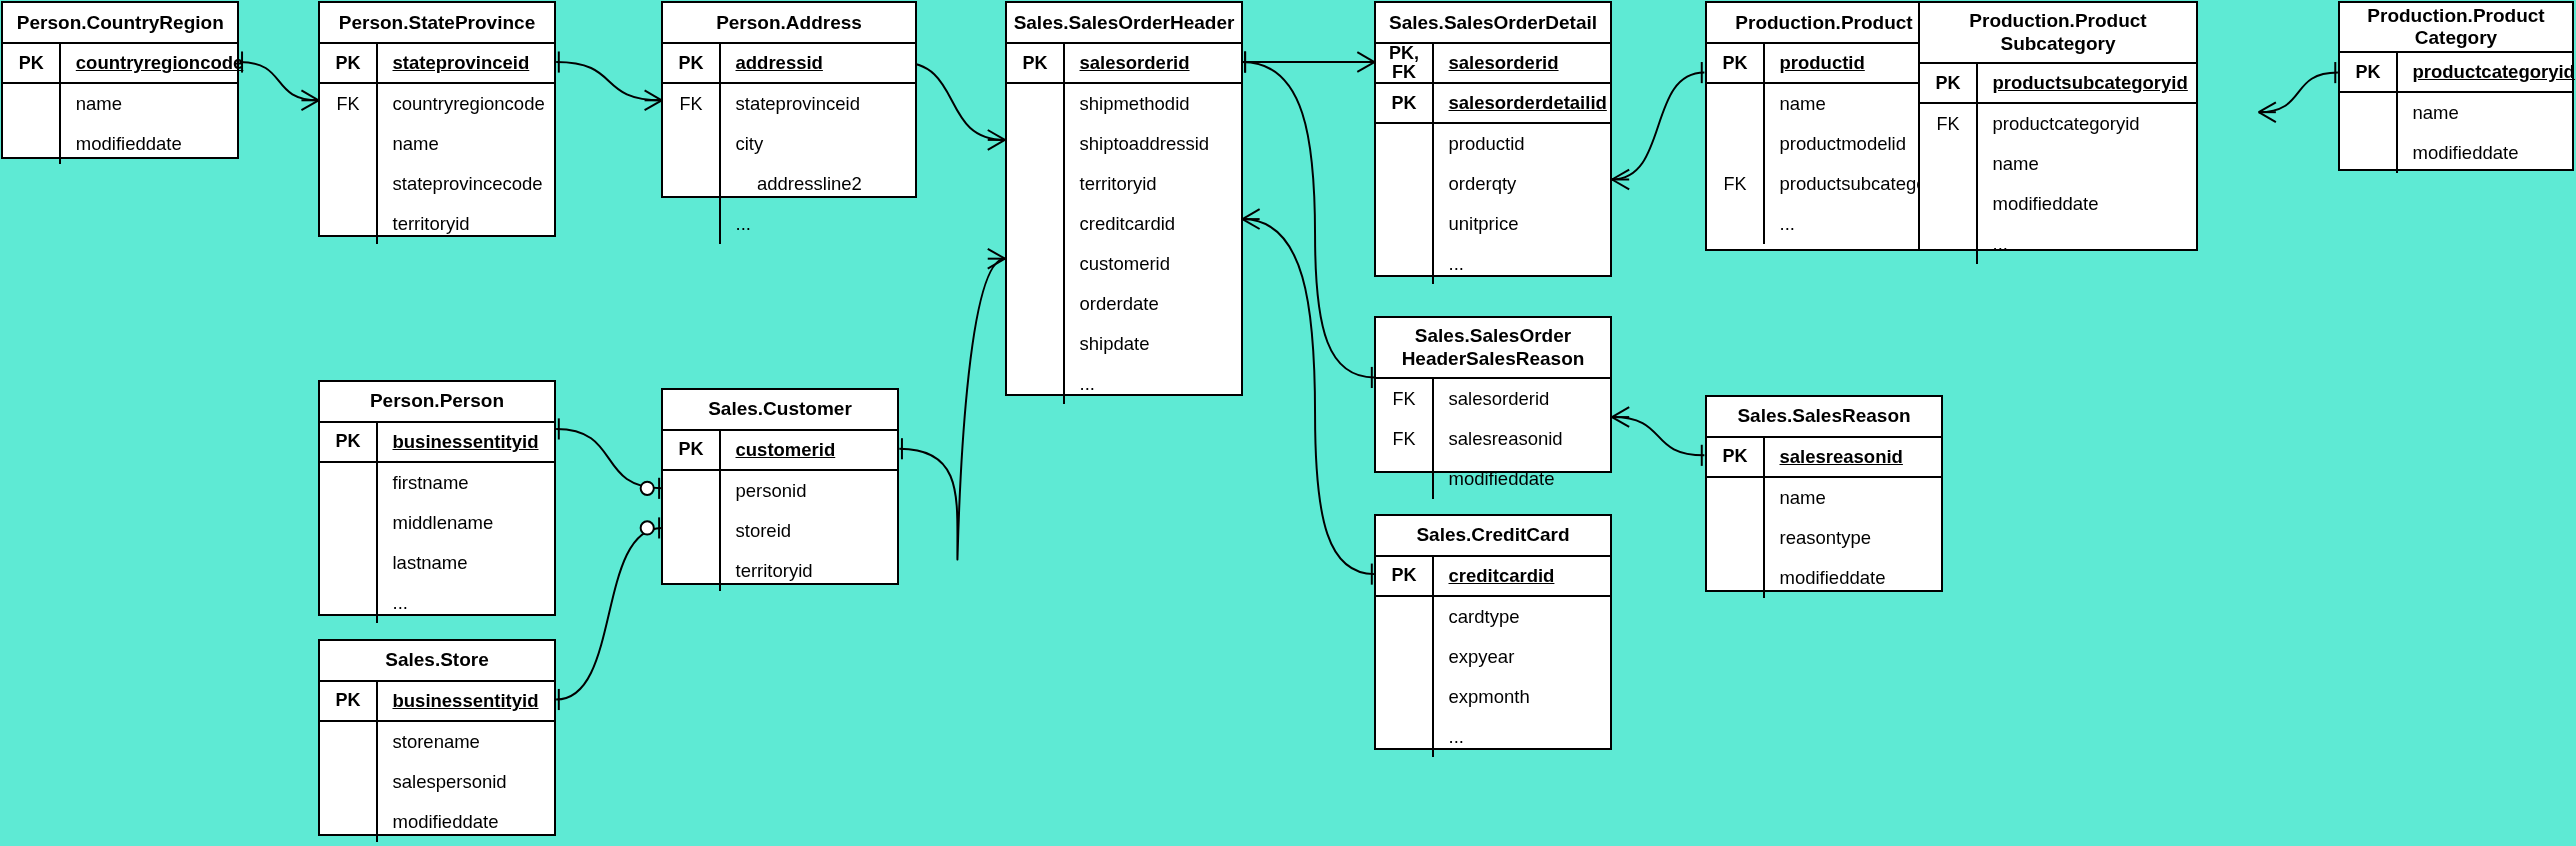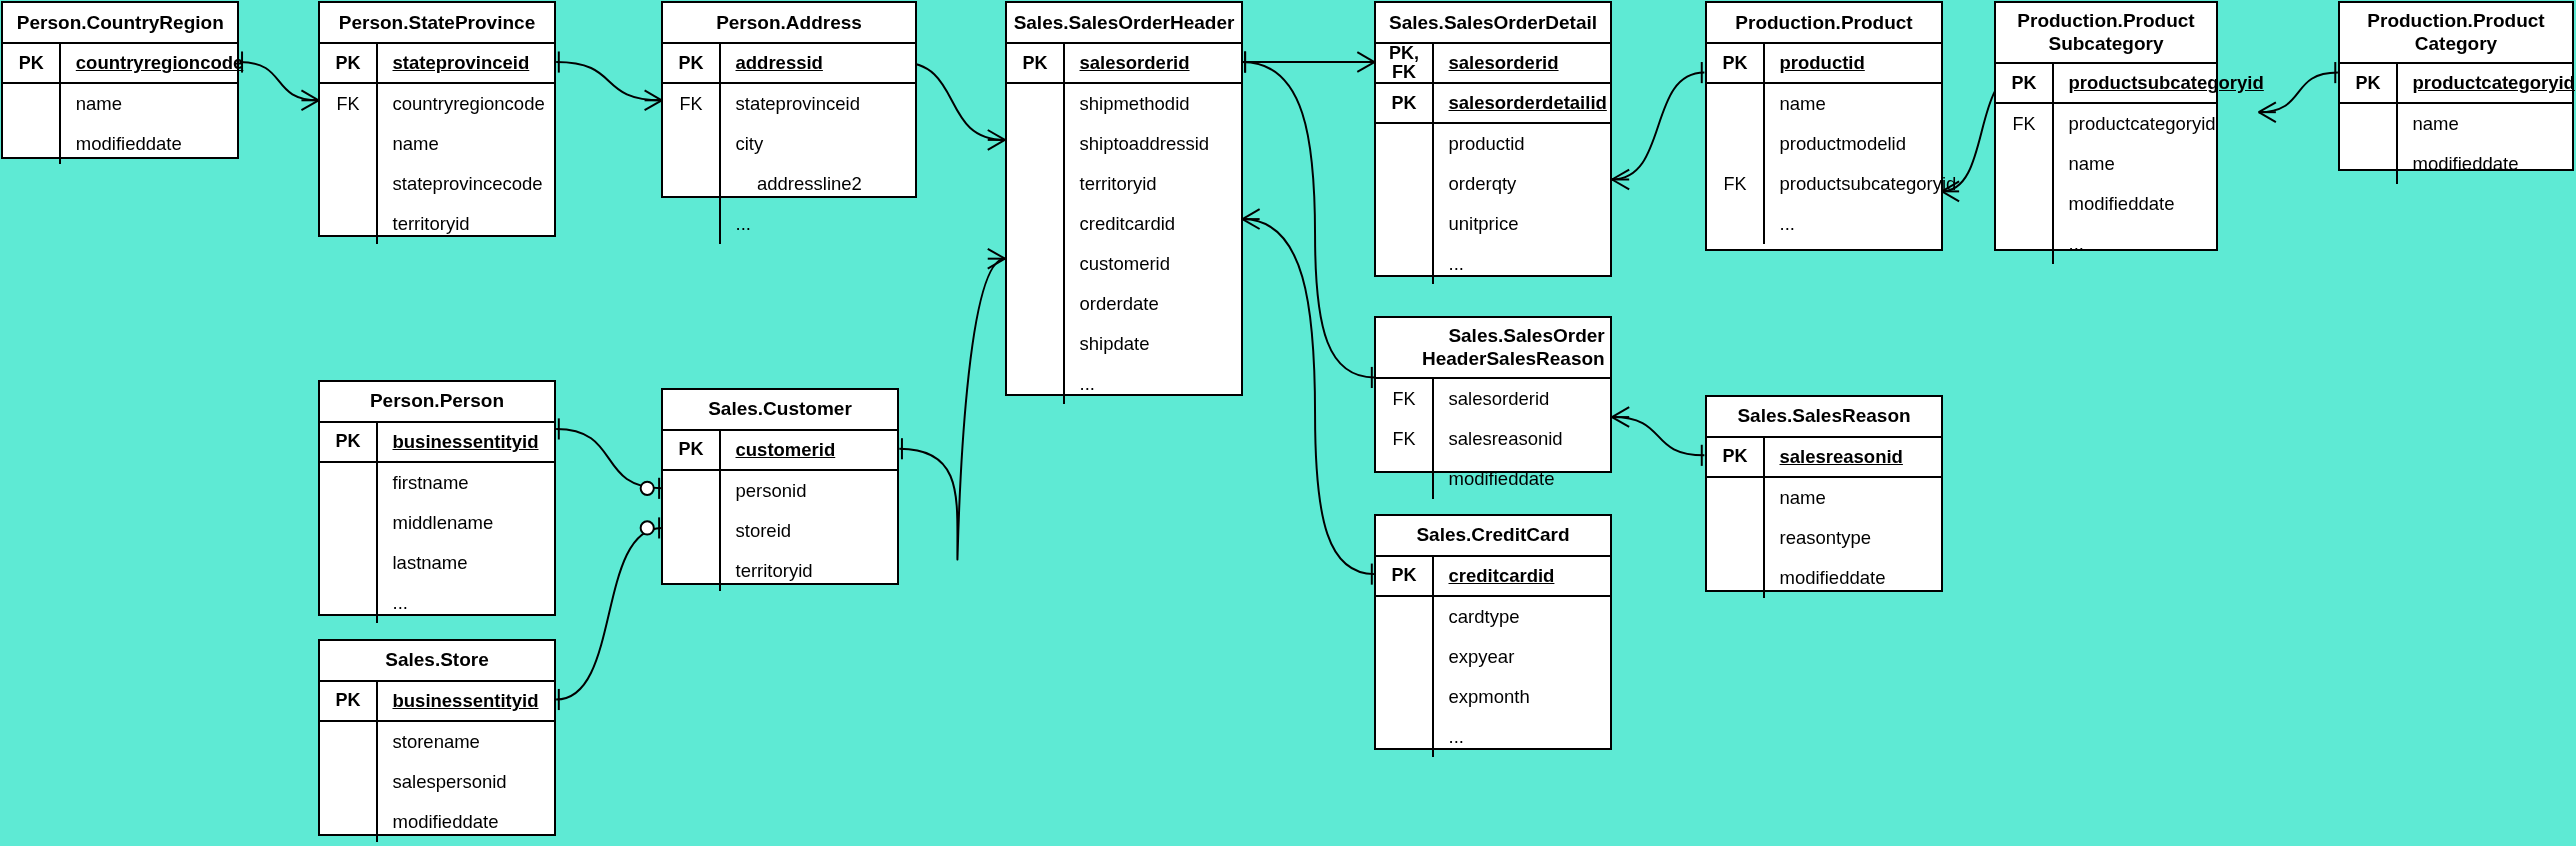--- a/index.html
+++ b/index.html
@@ -248,21 +248,21 @@
           <div class="bkey" style="height: 40px;"></div>
         </div>
         <div class="body-fields">
           <div class="brow" style="height: 40px;">name</div>
           <div class="brow" style="height: 40px;">productmodelid</div>
           <div class="brow" style="height: 40px;">productsubcategoryid</div>
           <div class="brow" style="height: 40px;">...</div>
         </div>
       </div>
     </div>
-    <div class="entity" style="left: 1994px; top: 1.3px; width: 224px; height: 250px;">
+    <div class="entity" style="left: 1918px; top: 1.3px; width: 280px; height: 250px;">
       <div class="ent-title" style="height: 61px;">Production.Product Subcategory</div>
       <div class="keyrow sep" style="height: 40px;">
         <div class="kcell bold">PK</div>
         <div class="fcell pk">productsubcategoryid</div>
       </div>
       <div class="body-rows">
         <div class="body-key">
           <div class="bkey" style="height: 40px;">FK</div>
           <div class="bkey" style="height: 40px;"></div>
           <div class="bkey" style="height: 40px;"></div>
@@ -270,38 +270,38 @@
         </div>
         <div class="body-fields">
           <div class="brow" style="height: 40px;">productcategoryid</div>
           <div class="brow" style="height: 40px;">name</div>
           <div class="brow" style="height: 40px;">modifieddate</div>
           <div class="brow" style="height: 40px;">...</div>
         </div>
       </div>
     </div>
     <div class="entity" style="left: 2338px; top: 1.3px; width: 236px; height: 170px;">
-      <div class="ent-title" style="height: 61px;">Production.Product Category</div>
+      <div class="ent-title" style="height: 50px;">Production.Product Category</div>
       <div class="keyrow sep" style="height: 40px;">
         <div class="kcell bold">PK</div>
         <div class="fcell pk">productcategoryid</div>
       </div>
       <div class="body-rows">
         <div class="body-key">
           <div class="bkey" style="height: 40px;"></div>
           <div class="bkey" style="height: 40px;"></div>
         </div>
         <div class="body-fields">
           <div class="brow" style="height: 40px;">name</div>
           <div class="brow" style="height: 40px;">modifieddate</div>
         </div>
       </div>
     </div>
     <div class="entity" style="left: 1374px; top: 316px; width: 238px; height: 157px;">
-      <div class="ent-title" style="height: 61px; text-align: right;">Sales.SalesOrder HeaderSalesReason</div>
+      <div class="ent-title" style="height: 61px;">Sales.SalesOrder HeaderSalesReason</div>
       <div class="body-rows">
         <div class="body-key">
           <div class="bkey" style="height: 40px;">FK</div>
           <div class="bkey" style="height: 40px;">FK</div>
           <div class="bkey" style="height: 40px;"></div>
         </div>
         <div class="body-fields">
           <div class="brow" style="height: 40px;">salesorderid</div>
           <div class="brow" style="height: 40px;">salesreasonid</div>
           <div class="brow" style="height: 40px;">modifieddate</div>

